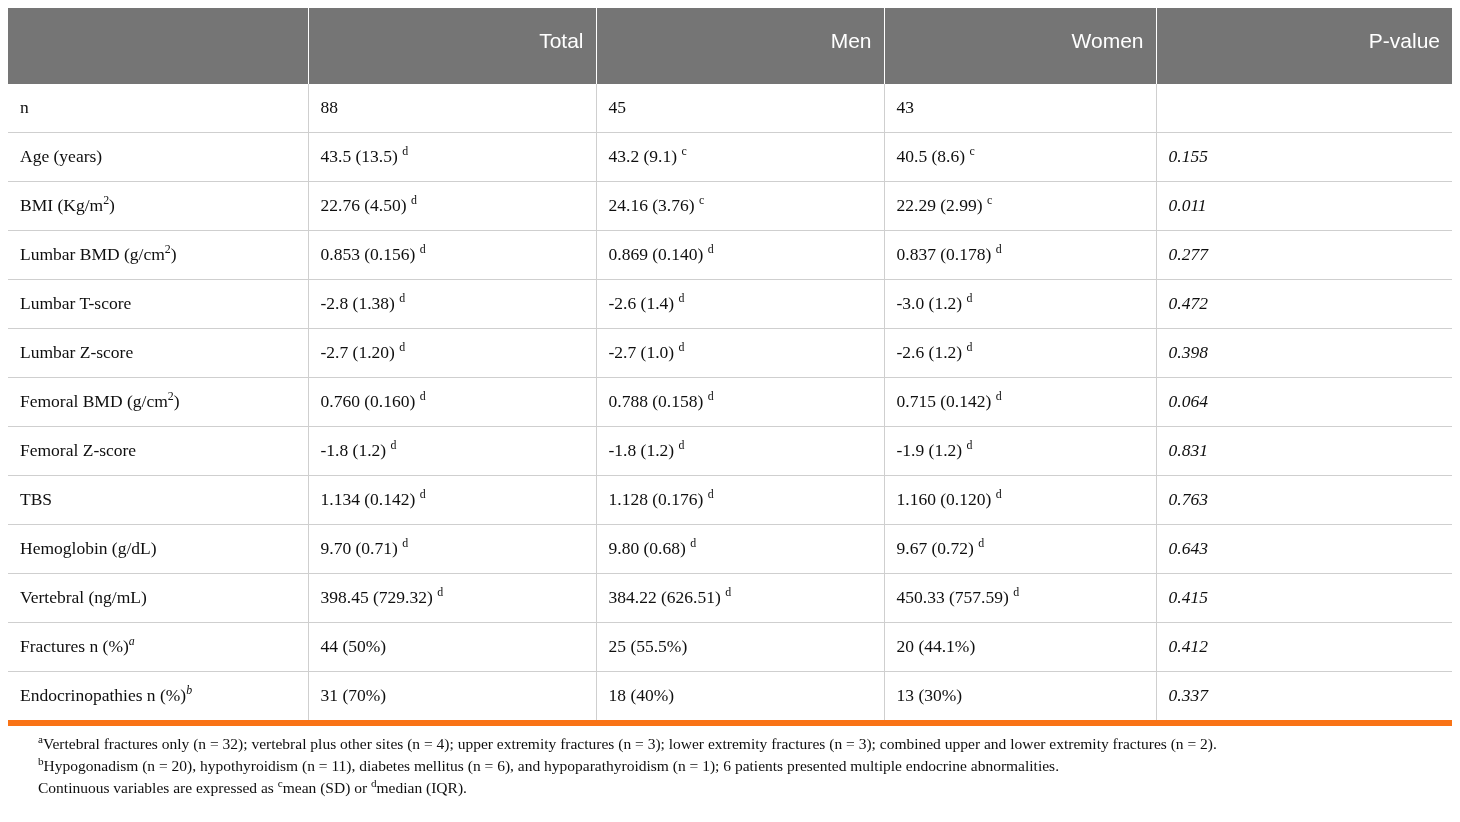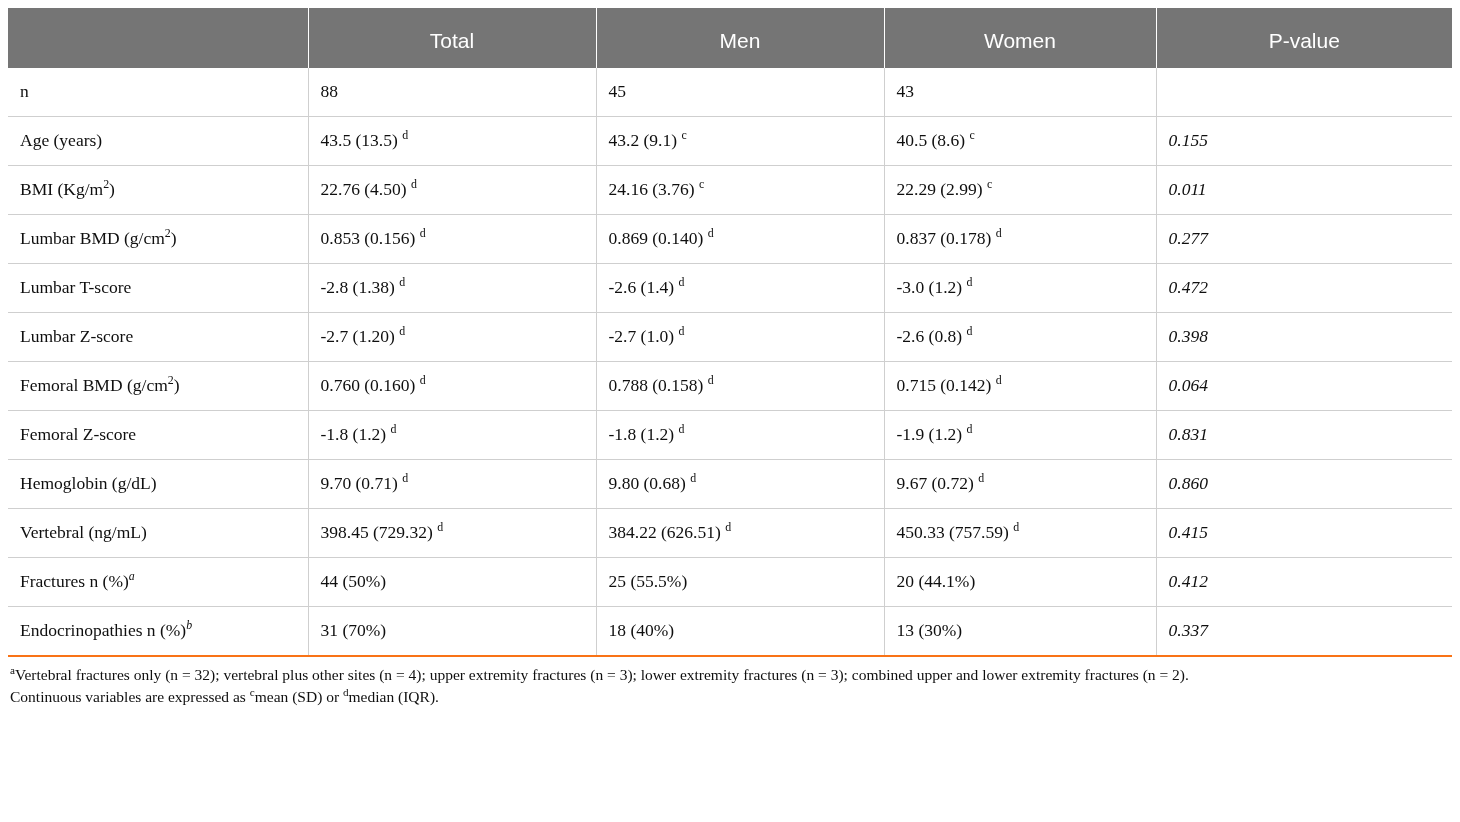--- a/index.html
+++ b/index.html
@@ -32,22 +32,22 @@
   table.data-table col.c2 { width: 288px; }
   table.data-table col.c3 { width: 272px; }
   table.data-table col.c4 { width: 296px; }
 
   thead th {
     background: #757575;
     color: #ffffff;
     font-family: "Liberation Sans", "DejaVu Sans", sans-serif;
     font-weight: 400;
     font-size: 21px;
-    text-align: center;
-    padding: 10px 12px 4px 12px;
+    text-align: right;
+    padding: 10px 12px 20px 12px;
     height: 46px;
     vertical-align: middle;
     border: none;
   }
   thead th.blank {
     background: #757575;
   }
   thead th.cell-div {
     border-left: 1px solid #ffffff;
   }
@@ -59,39 +59,40 @@
     vertical-align: middle;
     font-size: 17.5px;
     line-height: 1.25;
     color: #0f0f0f;
   }
   tbody tr td:last-child {
     border-right: none;
     font-style: italic;
   }
   tbody tr:last-child td {
-    border-bottom: 2px solid #f97316;
+    border-bottom: 6px solid #f97316;
   }
   sup {
     font-size: 0.68em;
     vertical-align: super;
     line-height: 0;
   }
   sup.ital {
     font-style: italic;
   }
   .footnotes {
     margin-top: 7px;
     padding-left: 2px;
     font-size: 15.5px;
     line-height: 1.42;
     color: #0f0f0f;
   }
   .footnotes .fn {
     white-space: nowrap;
+    margin-left: 28px;
   }
   .footnotes .fn sup {
     font-size: 0.72em;
   }
 </style>
 </head>
 <body>
 
 <div class="page">
   <table class="data-table">
@@ -144,43 +145,50 @@
           <td><span>Lumbar T-score</span></td>
           <td><span>-2.8 (1.38)</span> <sup>d</sup></td>
           <td><span>-2.6 (1.4)</span> <sup>d</sup></td>
           <td><span>-3.0 (1.2)</span> <sup>d</sup></td>
           <td>0.472</td>
         </tr>
         <tr>
           <td><span>Lumbar Z-score</span></td>
           <td><span>-2.7 (1.20)</span> <sup>d</sup></td>
           <td><span>-2.7 (1.0)</span> <sup>d</sup></td>
-          <td><span>-2.6 (0.8)</span> <sup>d</sup></td>
+          <td><span>-2.6 (1.2)</span> <sup>d</sup></td>
           <td>0.398</td>
         </tr>
         <tr>
           <td><span>Femoral BMD (g/cm</span><sup>2</sup><span>)</span></td>
           <td><span>0.760 (0.160)</span> <sup>d</sup></td>
           <td><span>0.788 (0.158)</span> <sup>d</sup></td>
           <td><span>0.715 (0.142)</span> <sup>d</sup></td>
           <td>0.064</td>
         </tr>
         <tr>
           <td><span>Femoral Z-score</span></td>
           <td><span>-1.8 (1.2)</span> <sup>d</sup></td>
           <td><span>-1.8 (1.2)</span> <sup>d</sup></td>
           <td><span>-1.9 (1.2)</span> <sup>d</sup></td>
           <td>0.831</td>
         </tr>
         <tr>
+          <td><span>TBS</span></td>
+          <td><span>1.134 (0.142)</span> <sup>d</sup></td>
+          <td><span>1.128 (0.176)</span> <sup>d</sup></td>
+          <td><span>1.160 (0.120)</span> <sup>d</sup></td>
+          <td>0.763</td>
+        </tr>
+        <tr>
           <td><span>Hemoglobin (g/dL)</span></td>
           <td><span>9.70 (0.71)</span> <sup>d</sup></td>
           <td><span>9.80 (0.68)</span> <sup>d</sup></td>
           <td><span>9.67 (0.72)</span> <sup>d</sup></td>
-          <td>0.860</td>
+          <td>0.643</td>
         </tr>
         <tr>
           <td><span>Vertebral (ng/mL)</span></td>
           <td><span>398.45 (729.32)</span> <sup>d</sup></td>
           <td><span>384.22 (626.51)</span> <sup>d</sup></td>
           <td><span>450.33 (757.59)</span> <sup>d</sup></td>
           <td>0.415</td>
         </tr>
         <tr>
           <td><span>Fractures n (%)</span><sup class="ital">a</sup></td>
@@ -194,15 +202,16 @@
           <td><span>31 (70%)</span></td>
           <td><span>18 (40%)</span></td>
           <td><span>13 (30%)</span></td>
           <td>0.337</td>
         </tr>
       </tbody>
   </table>
 
   <div class="footnotes">
     <div class="fn"><sup>a</sup><span>Vertebral fractures only (n = 32); vertebral plus other sites (n = 4); upper extremity fractures (n = 3); lower extremity fractures (n = 3); combined upper and lower extremity fractures (n = 2).</span></div>
+    <div class="fn"><sup>b</sup><span>Hypogonadism (n = 20), hypothyroidism (n = 11), diabetes mellitus (n = 6), and hypoparathyroidism (n = 1); 6 patients presented multiple endocrine abnormalities.</span></div>
     <div class="fn"><span>Continuous variables are expressed as </span><sup>c</sup><span>mean (SD) or </span><sup>d</sup><span>median (IQR).</span></div>
   </div>
 </div>
 
 </body></html>

